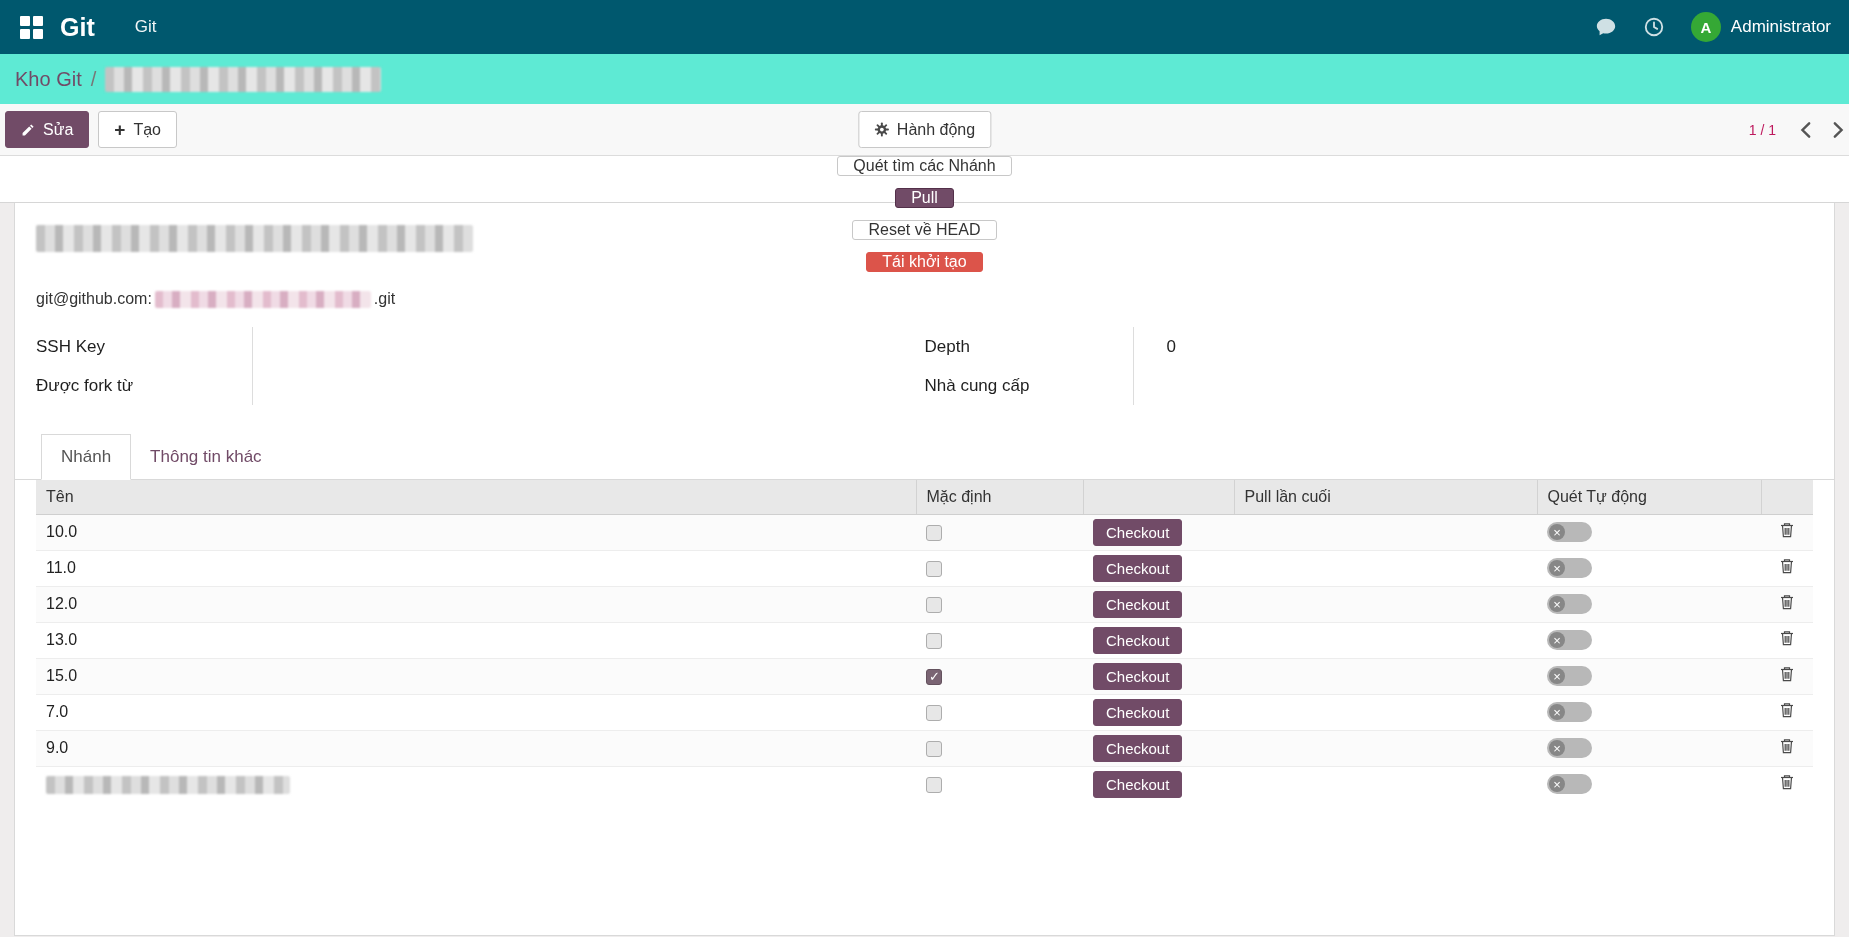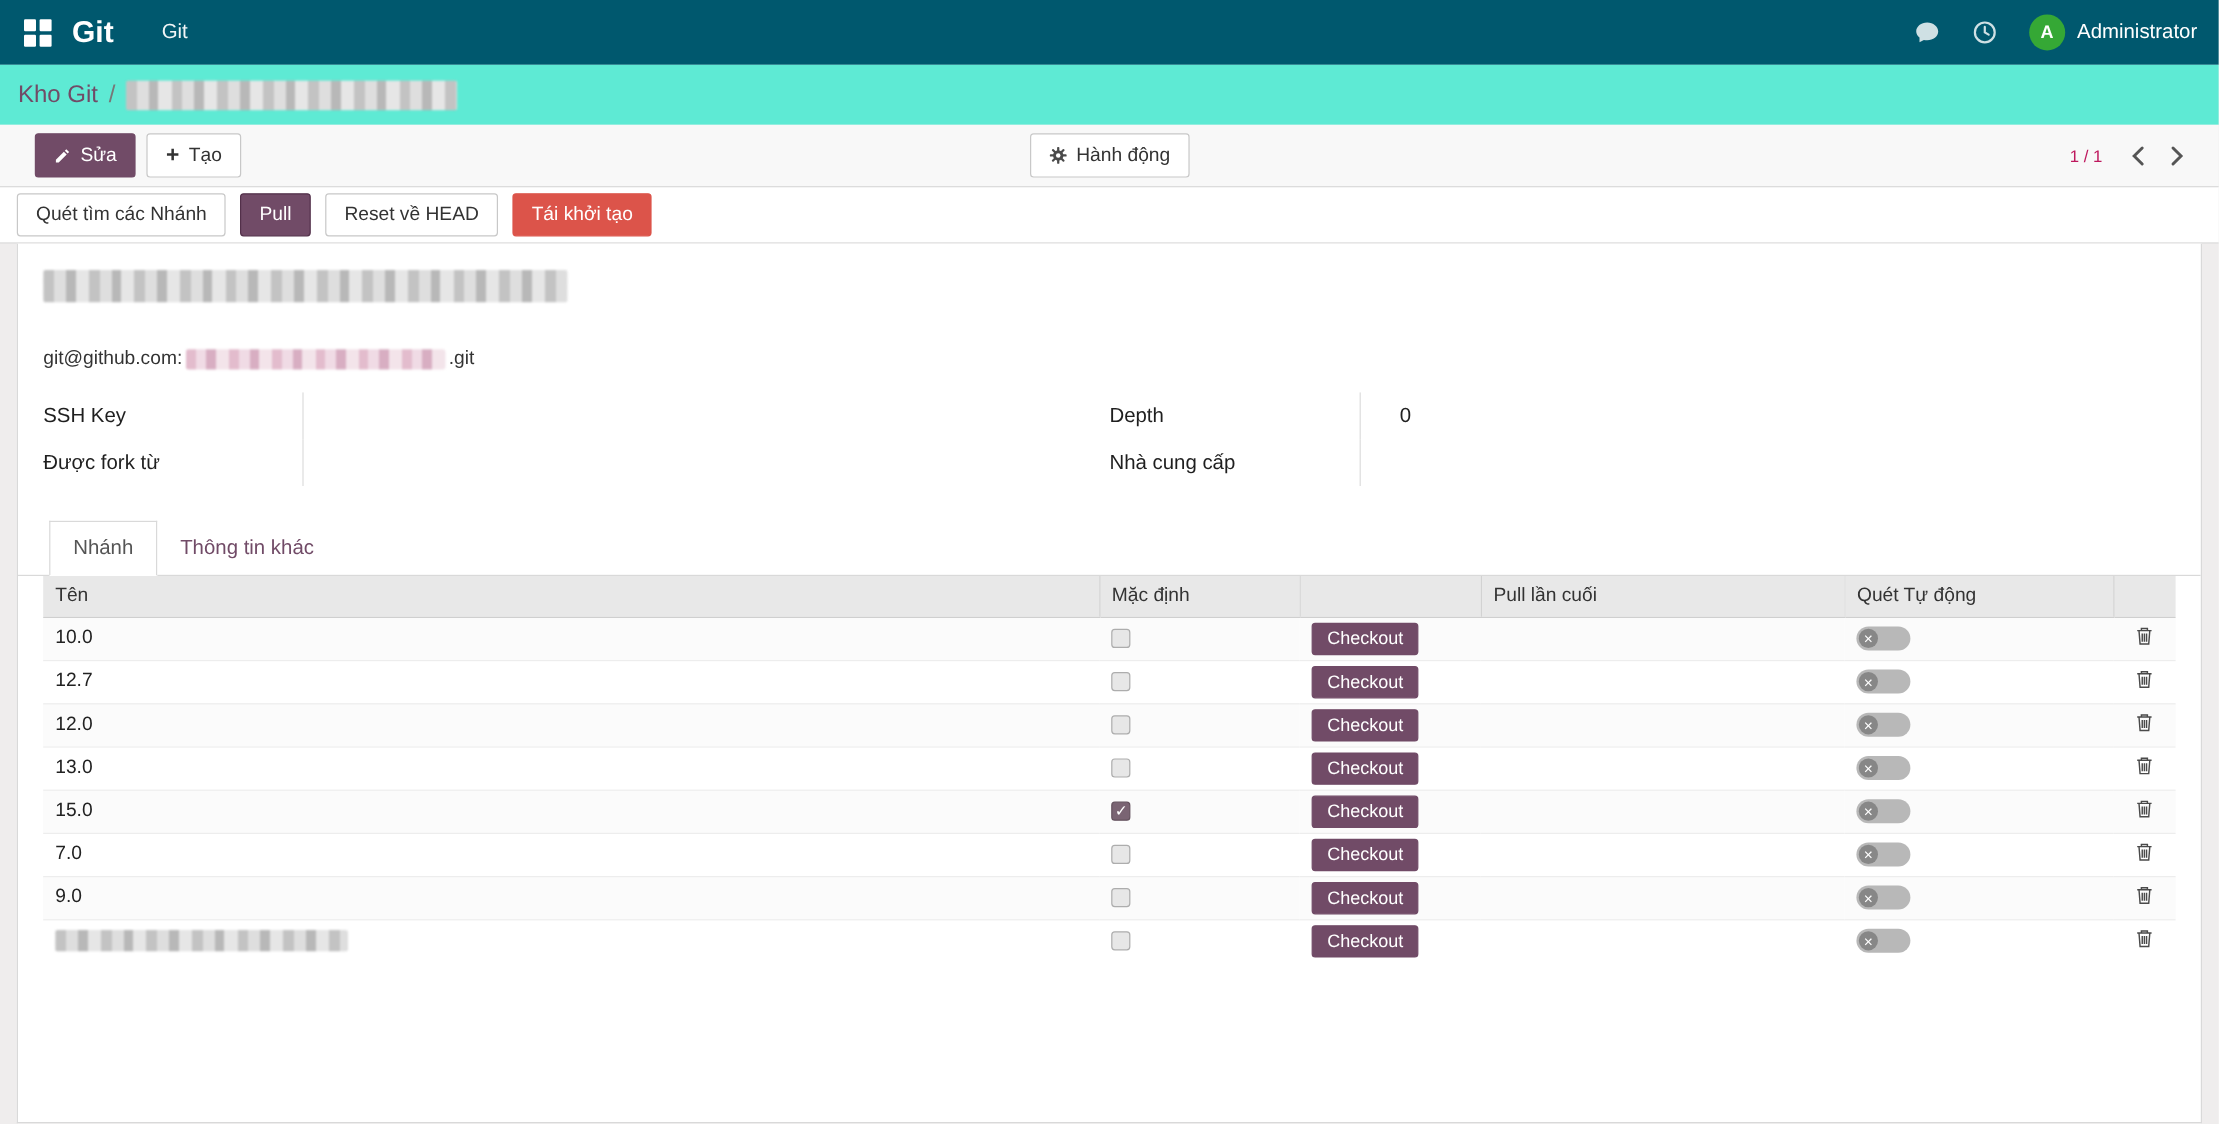--- a/index.html
+++ b/index.html
@@ -21,34 +21,34 @@
   .nav-spacer{flex:1;}
   .nav-icon{margin-left:26px;cursor:pointer;display:flex;align-items:center;opacity:.9;}
   .user-block{display:flex;align-items:center;margin-left:26px;cursor:pointer;}
   .avatar{width:30px;height:30px;border-radius:50%;background:var(--avatar-green);display:flex;align-items:center;justify-content:center;font-size:15px;color:#fff;font-weight:bold;}
   .user-name{font-size:17px;margin-left:10px;}
 
   
   .breadcrumb-bar{height:50px;background:#5eead4;display:flex;align-items:center;padding:0 15px;font-size:20px;}
   .breadcrumb-link{color:var(--accent);cursor:pointer;}
   .breadcrumb-sep{color:#777;margin:0 9px;}
-  .control-bar{height:52px;background:#f8f8f8;border-bottom:1px solid #dcdcdc;display:flex;align-items:center;padding:0 29px;position:relative;}
+  .control-bar{height:52px;background:#f8f8f8;border-bottom:1px solid #dcdcdc;display:flex;align-items:center;padding:0 5px;position:relative;}
   .btn{display:inline-flex;align-items:center;gap:8px;height:37px;padding:0 15px;font-size:16px;border-radius:3px;border:1px solid #c8c8c8;background:#fff;color:#333;cursor:pointer;font-family:inherit;white-space:nowrap;}
   .btn-primary{background:var(--accent);border-color:var(--accent);color:#fff;}
   .btn-danger{background:var(--danger);border-color:var(--danger);color:#fff;}
   .btn-pull{background:var(--accent);border:1px solid #53304a;color:#fff;}
   .btn + .btn{margin-left:9px;}
   .plus-glyph{font-size:19px;font-weight:bold;line-height:1;}
   .action-center{position:absolute;left:50%;transform:translateX(-50%);}
   .pager{margin-left:auto;display:flex;align-items:center;font-size:14px;color:#be185d;}
   .pager-chevrons{display:flex;align-items:center;margin-left:24px;gap:22px;}
   .chev{cursor:pointer;display:flex;align-items:center;}
 
   
-  .status-bar{height:47px;background:#fff;border-bottom:1px solid #d6d6d6;display:flex;align-items:center;padding:0 14px;gap:12px;}
+  .status-bar{height:47px;background:#fff;border-bottom:1px solid #d6d6d6;display:flex;align-items:center;padding:0 14px;gap:12px;flex-direction:column;}
   .status-bar .btn{height:36px;margin-left:0;}
 
   
   .sheet{margin:0 14px;height:733px;background:#fff;border:1px solid #d9d9d9;border-top:none;overflow:hidden;}
   .sheet-inner{padding:22px 21px 0 21px;}
 
   .redacted{display:inline-block;vertical-align:middle;border-radius:2px;filter:blur(1px);}
   .rx-gray{background:repeating-linear-gradient(90deg,#c3c3c3 0 9px,#dedede 9px 19px,#b8b8b8 19px 27px,#e6e6e6 27px 38px),repeating-linear-gradient(0deg,rgba(255,255,255,.3) 0 5px,rgba(0,0,0,.06) 5px 10px);}
   .rx-crumb{width:276px;height:25px;background:repeating-linear-gradient(90deg,#cicfcf 0 10px,#d9d9d9 10px 20px,#c2c2c2 20px 30px,#e3e3e3 30px 42px);}
   .rx-title{width:437px;height:27px;display:block;margin-bottom:37px;}
@@ -258,21 +258,21 @@
                   <path d="M1 3.5h12"></path>
                   <path d="M4.5 3.5V1.8h5v1.7"></path>
                   <path d="M2.5 3.5l.9 11.2h7.2l.9-11.2"></path>
                   <path d="M5.2 6v6.7M7 6v6.7M8.8 6v6.7"></path>
                 </svg>
       </span>
     </td>
   </tr>
 
   <tr>
-    <td><span>12.7</span></td>
+    <td><span>11.0</span></td>
     <td><span class="checkbox"></span></td>
     <td><button class="btn-checkout">Checkout</button></td>
     <td></td>
     <td>
       <span class="toggle">
                 <span class="knob">×</span>
               </span>
     </td>
     <td class="c-del">
       <span class="trash">

